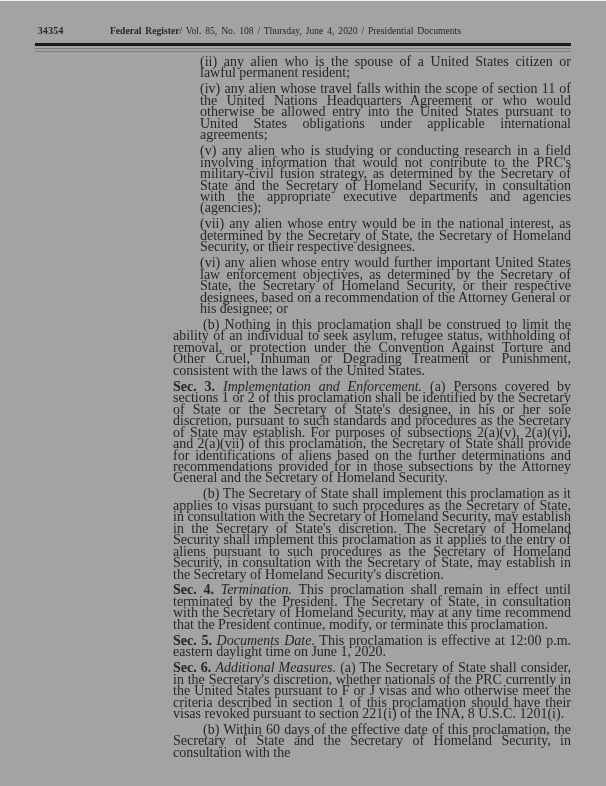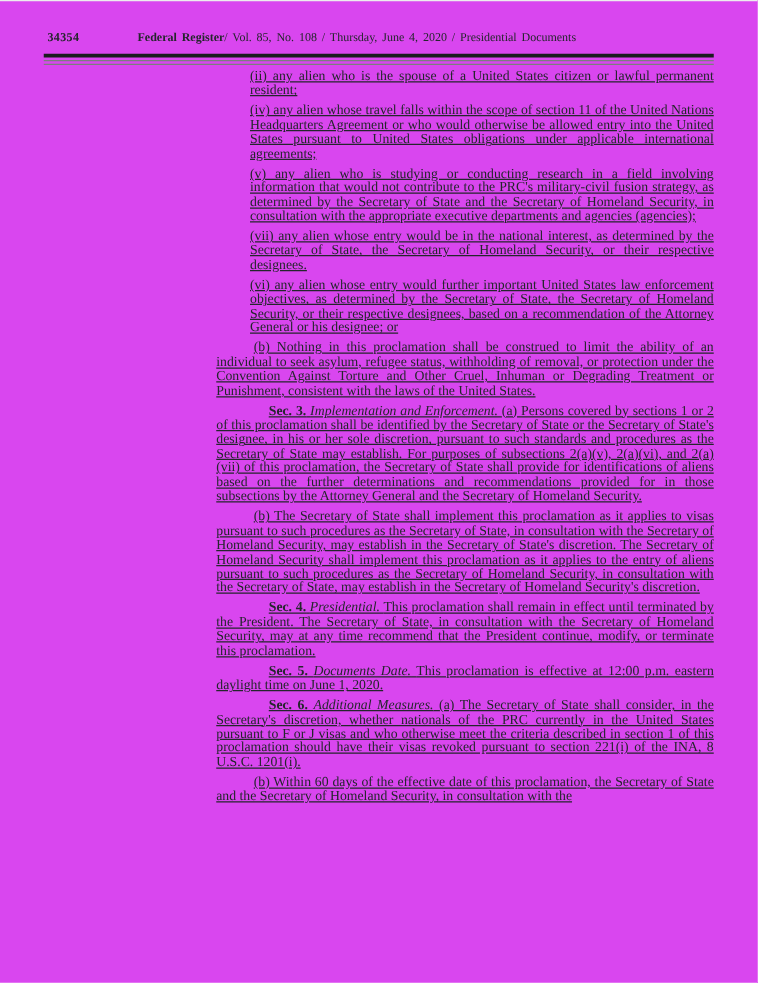--- a/index.html
+++ b/index.html
@@ -5,21 +5,21 @@
   html, body { margin: 0; padding: 0; }
   body {
     width: 606px; height: 786px;
     background: #ffffff;
     overflow: hidden;
     font-family: "Liberation Serif", "DejaVu Serif", serif;
   }
   .page {
     position: relative;
     width: 606px; height: 786px;
-    background: #d946ef;
+    background: #a3a3a3;
     color: #24262c;
   }
   .top-edge {
     position: absolute; top: 0; left: 0;
     width: 100%; height: 1px; background: #ededed;
   }
   .fr-header {
     position: absolute; top: 25px; left: 38px; right: 36px;
     font-size: 9.6px; white-space: nowrap;
   }
@@ -31,28 +31,27 @@
     width: 536px; height: 3px; background: #1a1b1f;
   }
   .rule-thin {
     position: absolute; left: 35px;
     width: 536px; height: 1px; background: #7d7d7d;
   }
   .rule-thin-1 { top: 48px; }
   .rule-thin-2 { top: 51px; }
   .body-col {
     position: absolute; top: 56px; left: 173px; width: 398px;
-    font-size: 11px; line-height: 11.45px;
+    font-size: 14px; line-height: 11.45px;
     text-align: justify;
-    text-decoration: underline;
   }
   .para { margin: 0 0 4.5px 0; }
   .para.item { margin-left: 27px; }
   .para.indent { text-indent: 30px; }
-  .sec-label { font-weight: bold; margin-left: 42px; }
+  .sec-label { font-weight: bold; }
   .sec-title { font-style: italic; }
 </style>
 </head>
 <body>
 
 <div class="page">
   <div class="top-edge"></div>
 
   <header class="fr-header">
     <span class="pagenum">34354</span>
@@ -65,18 +64,18 @@
 
   <main class="body-col" id="body-col">
       <p class="para item"><span>(ii) any alien who is the spouse of a United States citizen or lawful permanent resident;</span></p>
       <p class="para item"><span>(iv) any alien whose travel falls within the scope of section 11 of the United Nations Headquarters Agreement or who would otherwise be allowed entry into the United States pursuant to United States obligations under applicable international agreements;</span></p>
       <p class="para item"><span>(v) any alien who is studying or conducting research in a field involving information that would not contribute to the PRC's military-civil fusion strategy, as determined by the Secretary of State and the Secretary of Homeland Security, in consultation with the appropriate executive departments and agencies (agencies);</span></p>
       <p class="para item"><span>(vii) any alien whose entry would be in the national interest, as determined by the Secretary of State, the Secretary of Homeland Security, or their respective designees.</span></p>
       <p class="para item"><span>(vi) any alien whose entry would further important United States law enforcement objectives, as determined by the Secretary of State, the Secretary of Homeland Security, or their respective designees, based on a recommendation of the Attorney General or his designee; or</span></p>
       <p class="para indent"><span>(b) Nothing in this proclamation shall be construed to limit the ability of an individual to seek asylum, refugee status, withholding of removal, or protection under the Convention Against Torture and Other Cruel, Inhuman or Degrading Treatment or Punishment, consistent with the laws of the United States.</span></p>
       <p class="para section"><span class="sec-label">Sec. 3.</span> <span class="sec-title">Implementation and Enforcement.</span> <span>(a) Persons covered by sections 1 or 2 of this proclamation shall be identified by the Secretary of State or the Secretary of State's designee, in his or her sole discretion, pursuant to such standards and procedures as the Secretary of State may establish. For purposes of subsections 2(a)(v), 2(a)(vi), and 2(a)(vii) of this proclamation, the Secretary of State shall provide for identifications of aliens based on the further determinations and recommendations provided for in those subsections by the Attorney General and the Secretary of Homeland Security.</span></p>
       <p class="para indent"><span>(b) The Secretary of State shall implement this proclamation as it applies to visas pursuant to such procedures as the Secretary of State, in consultation with the Secretary of Homeland Security, may establish in the Secretary of State's discretion. The Secretary of Homeland Security shall implement this proclamation as it applies to the entry of aliens pursuant to such procedures as the Secretary of Homeland Security, in consultation with the Secretary of State, may establish in the Secretary of Homeland Security's discretion.</span></p>
-      <p class="para section"><span class="sec-label">Sec. 4.</span> <span class="sec-title">Presidential.</span> <span>This proclamation shall remain in effect until terminated by the President. The Secretary of State, in consultation with the Secretary of Homeland Security, may at any time recommend that the President continue, modify, or terminate this proclamation.</span></p>
+      <p class="para section"><span class="sec-label">Sec. 4.</span> <span class="sec-title">Termination.</span> <span>This proclamation shall remain in effect until terminated by the President. The Secretary of State, in consultation with the Secretary of Homeland Security, may at any time recommend that the President continue, modify, or terminate this proclamation.</span></p>
       <p class="para section"><span class="sec-label">Sec. 5.</span> <span class="sec-title">Documents Date.</span> <span>This proclamation is effective at 12:00 p.m. eastern daylight time on June 1, 2020.</span></p>
       <p class="para section"><span class="sec-label">Sec. 6.</span> <span class="sec-title">Additional Measures.</span> <span>(a) The Secretary of State shall consider, in the Secretary's discretion, whether nationals of the PRC currently in the United States pursuant to F or J visas and who otherwise meet the criteria described in section 1 of this proclamation should have their visas revoked pursuant to section 221(i) of the INA, 8 U.S.C. 1201(i).</span></p>
       <p class="para indent"><span>(b) Within 60 days of the effective date of this proclamation, the Secretary of State and the Secretary of Homeland Security, in consultation with the</span></p>
     </main>
 </div>
 
 </body></html>

